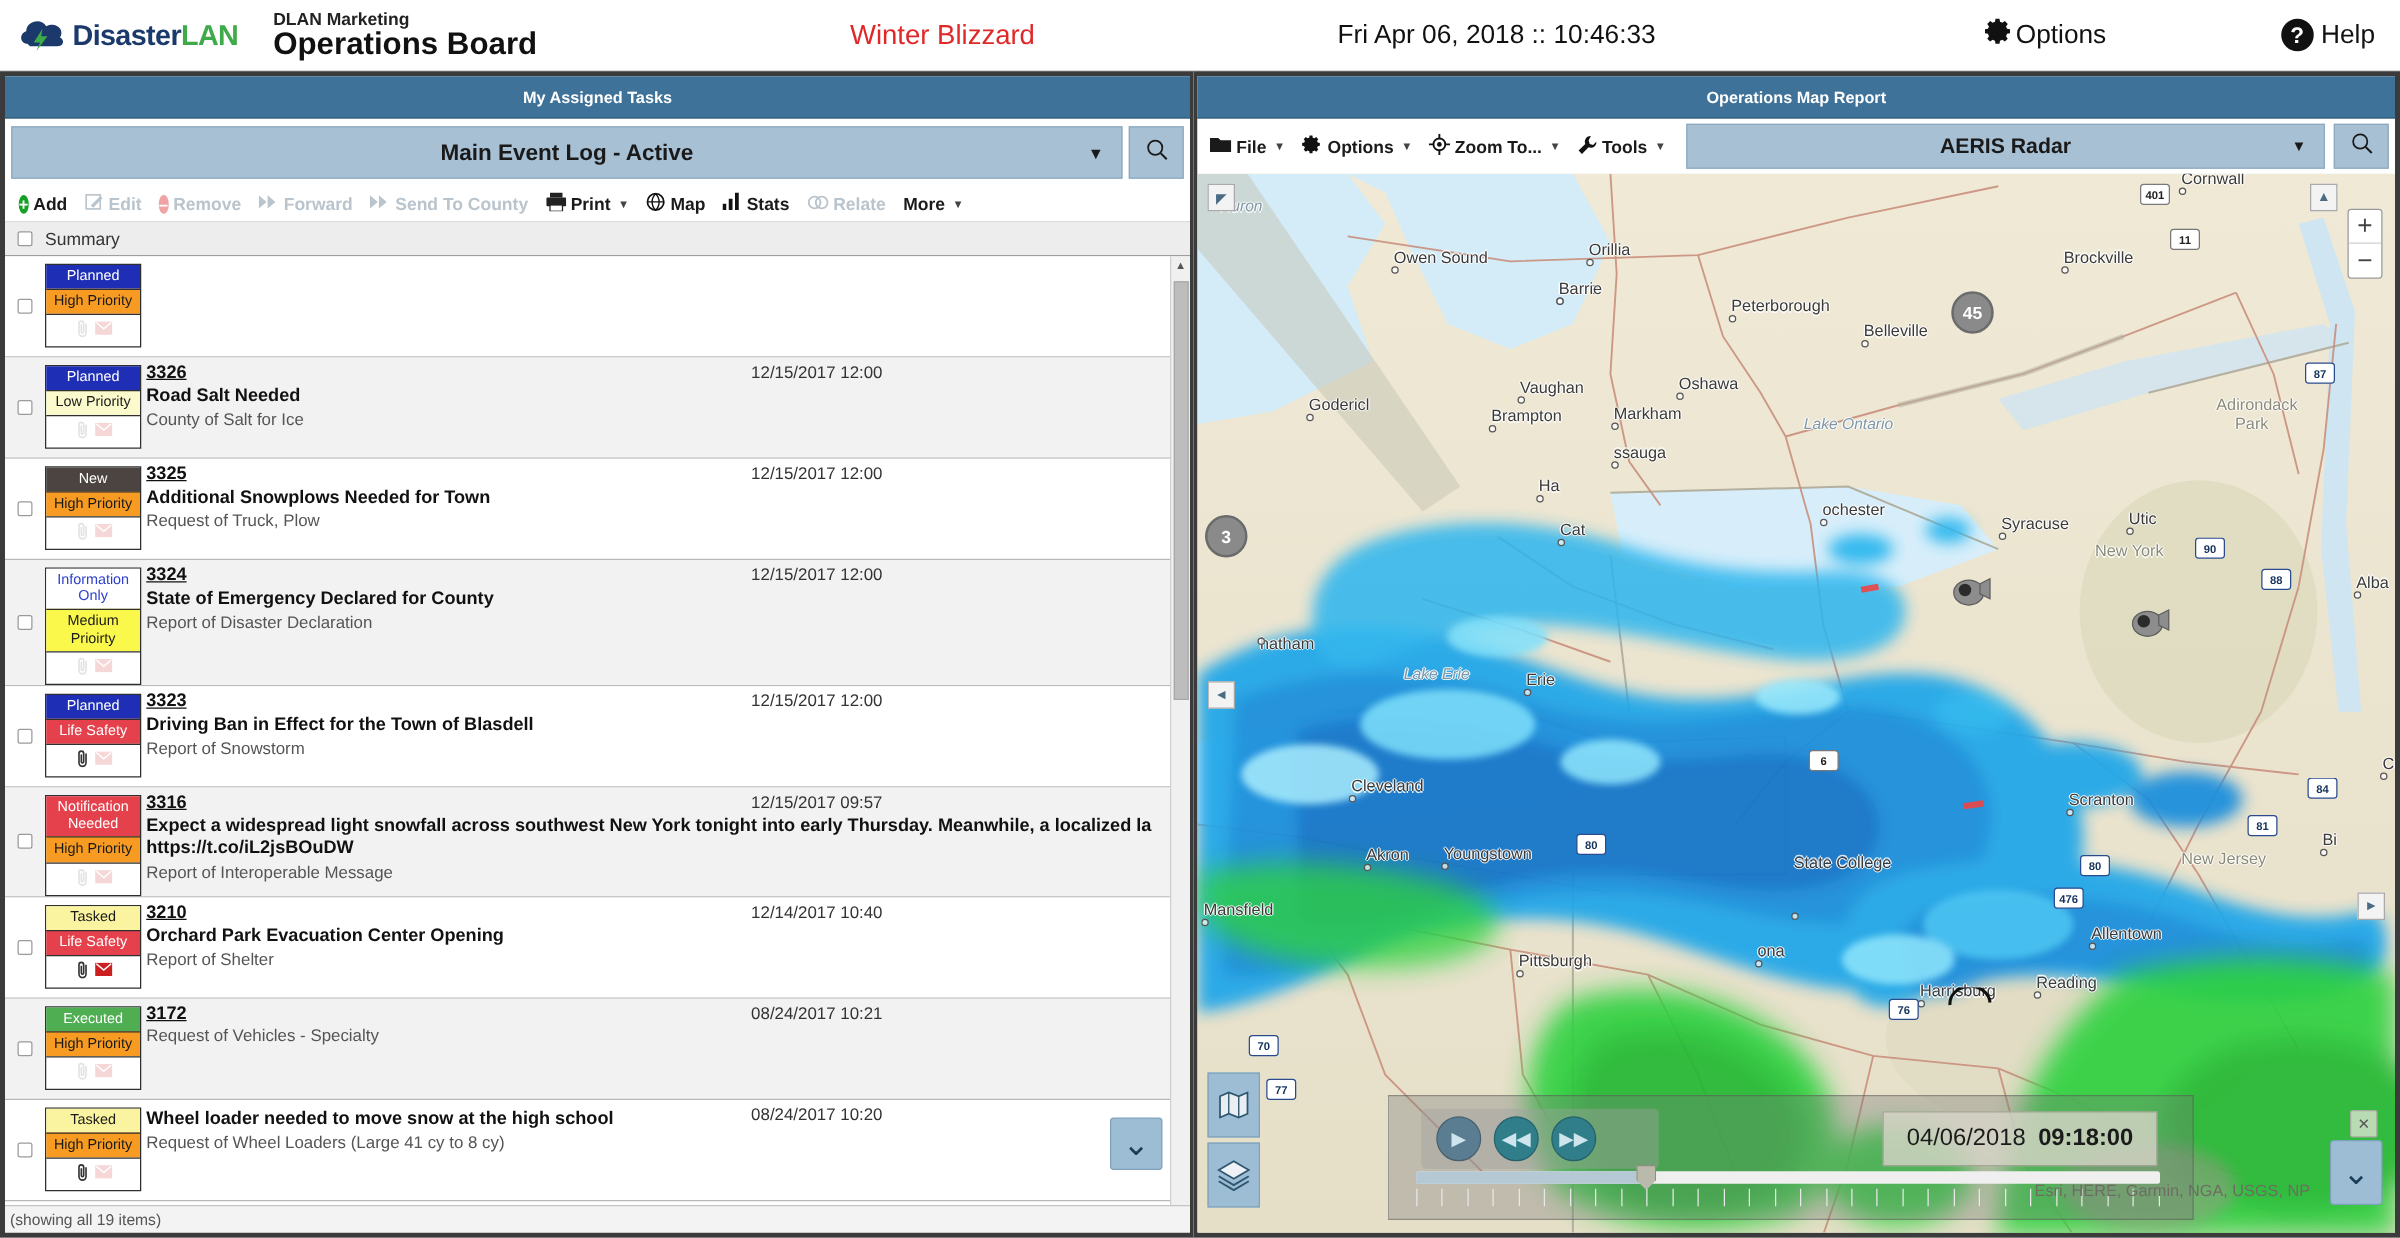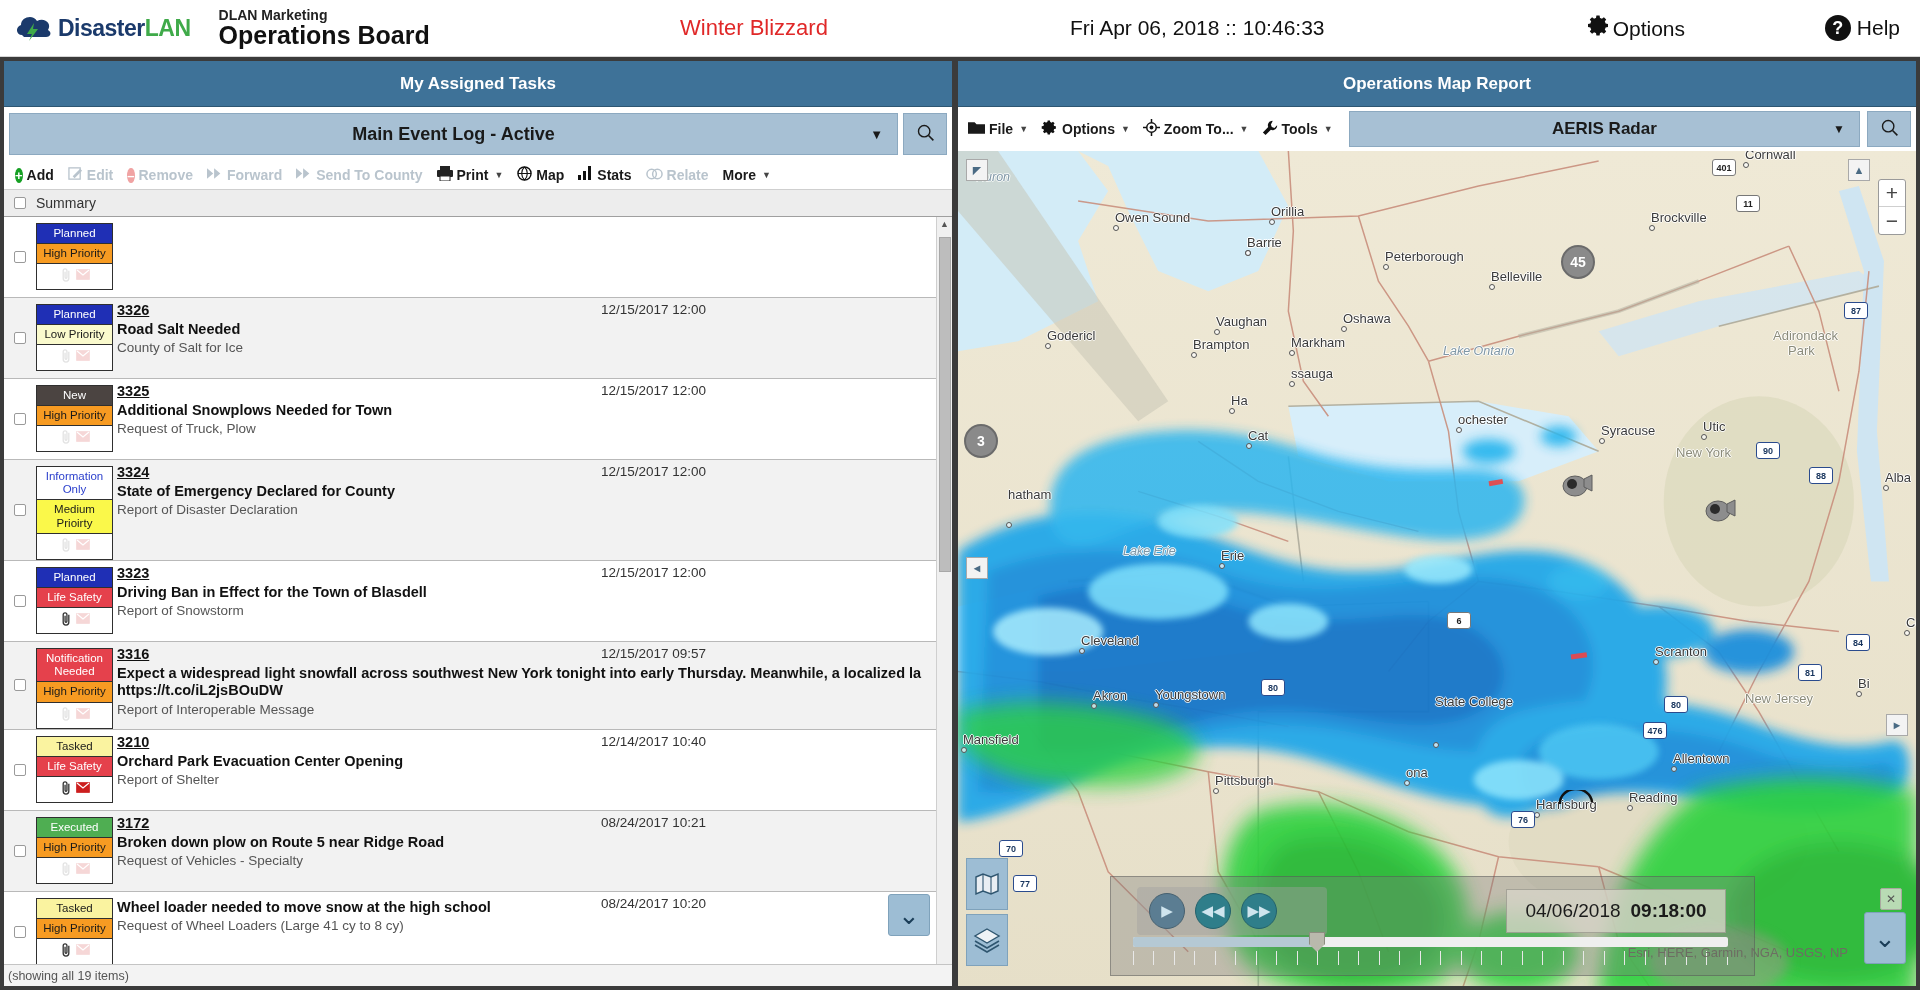--- a/index.html
+++ b/index.html
@@ -64,23 +64,23 @@
     border:4px solid #3b3b3b; border-right-width:3px;
     display:flex; flex-direction:column;
   }
   #right-panel {
     width: 965px; height: 933px; background:#fff;
     border:4px solid #3b3b3b; border-left-width:3px;
     display:flex; flex-direction:column; position:relative;
   }
 
   .panel-header {
-    height:46px; background:#3e7298; color:#fff;
+    height:34px; background:#3e7298; color:#fff;
     display:flex;align-items:center;justify-content:center;
-    font-size:17px;font-weight:bold;
+    font-size:13px;font-weight:bold;
     border-bottom:1px solid #2d5672;
   }
 
   
   .select-row { display:flex; padding:6px 5px 5px 5px; gap:5px; background:#fff;}
   .select-box {
     flex:1; height:42px; background:#a7c0d4; border:1px solid #8ca9c0;
     display:flex;align-items:center;justify-content:center;position:relative;
     font-size:18px;font-weight:bold;color:#1a1a1a;cursor:pointer;
   }
@@ -560,21 +560,20 @@
                   </svg></span>
                 <span class="mini-ic" style="color: rgb(246, 215, 215);"><svg width="14" height="11" viewBox="0 0 14 11">
                     <rect x="0.7" y="0.7" width="12.6" height="9.6" fill="currentColor" stroke="currentColor"></rect>
                     <path d="M1 1 L7 6 L13 1" fill="none" stroke="#fff" stroke-width="1.2"></path>
                   </svg></span>
               </div>
             </div>
             <div class="task-body">
               <div class="task-id">3172</div>
               <div class="task-date">08/24/2017 10:21</div>
-              <div class="task-title">Broken down plow on Route 5 near Ridge Road</div>
               <div class="task-sub">Request of Vehicles - Specialty</div>
             </div>
           </div>
           <div class="task-row">
             <div class="row-chk">
               <span class="cbx"></span>
             </div>
             <div class="badges">
               <div class="badge-status" style="background: rgb(250, 243, 160); color: rgb(26, 26, 26);">Tasked</div>
               <div class="badge-pri" style="background: rgb(247, 155, 34); color: rgb(26, 26, 26);">High Priority</div>
@@ -828,21 +827,21 @@
           <div class="city-dot" style="left: 498px; top: 276px;"></div>
           <div class="map-label" style="left: 643px; top: 272px;">Syracuse</div>
           <div class="city-dot" style="left: 641px; top: 287px;"></div>
           <div class="map-label" style="left: 745px; top: 268px;">Utic</div>
           <div class="city-dot" style="left: 743px; top: 283px;"></div>
           <div class="map-label region-label" style="left: 718px; top: 294px;">New York</div>
           <div class="map-label region-label" style="left: 815px; top: 177px;">Adirondack</div>
           <div class="map-label region-label" style="left: 830px; top: 192px;">Park</div>
           <div class="map-label" style="left: 927px; top: 319px;">Alba</div>
           <div class="city-dot" style="left: 925px; top: 334px;"></div>
-          <div class="map-label" style="left: 50px; top: 336px;">hatham</div>
+          <div class="map-label" style="left: 50px; top: 368px;">hatham</div>
           <div class="city-dot" style="left: 48px; top: 371px;"></div>
           <div class="map-label water-label" style="left: 165px; top: 393px;">Lake Erie</div>
           <div class="map-label" style="left: 263px; top: 397px;">Erie</div>
           <div class="city-dot" style="left: 261px; top: 412px;"></div>
           <div class="map-label" style="left: 123px; top: 482px;">Cleveland</div>
           <div class="city-dot" style="left: 121px; top: 497px;"></div>
           <div class="map-label" style="left: 135px; top: 537px;">Akron</div>
           <div class="city-dot" style="left: 133px; top: 552px;"></div>
           <div class="map-label" style="left: 197px; top: 536px;">Youngstown</div>
           <div class="city-dot" style="left: 195px; top: 551px;"></div>

